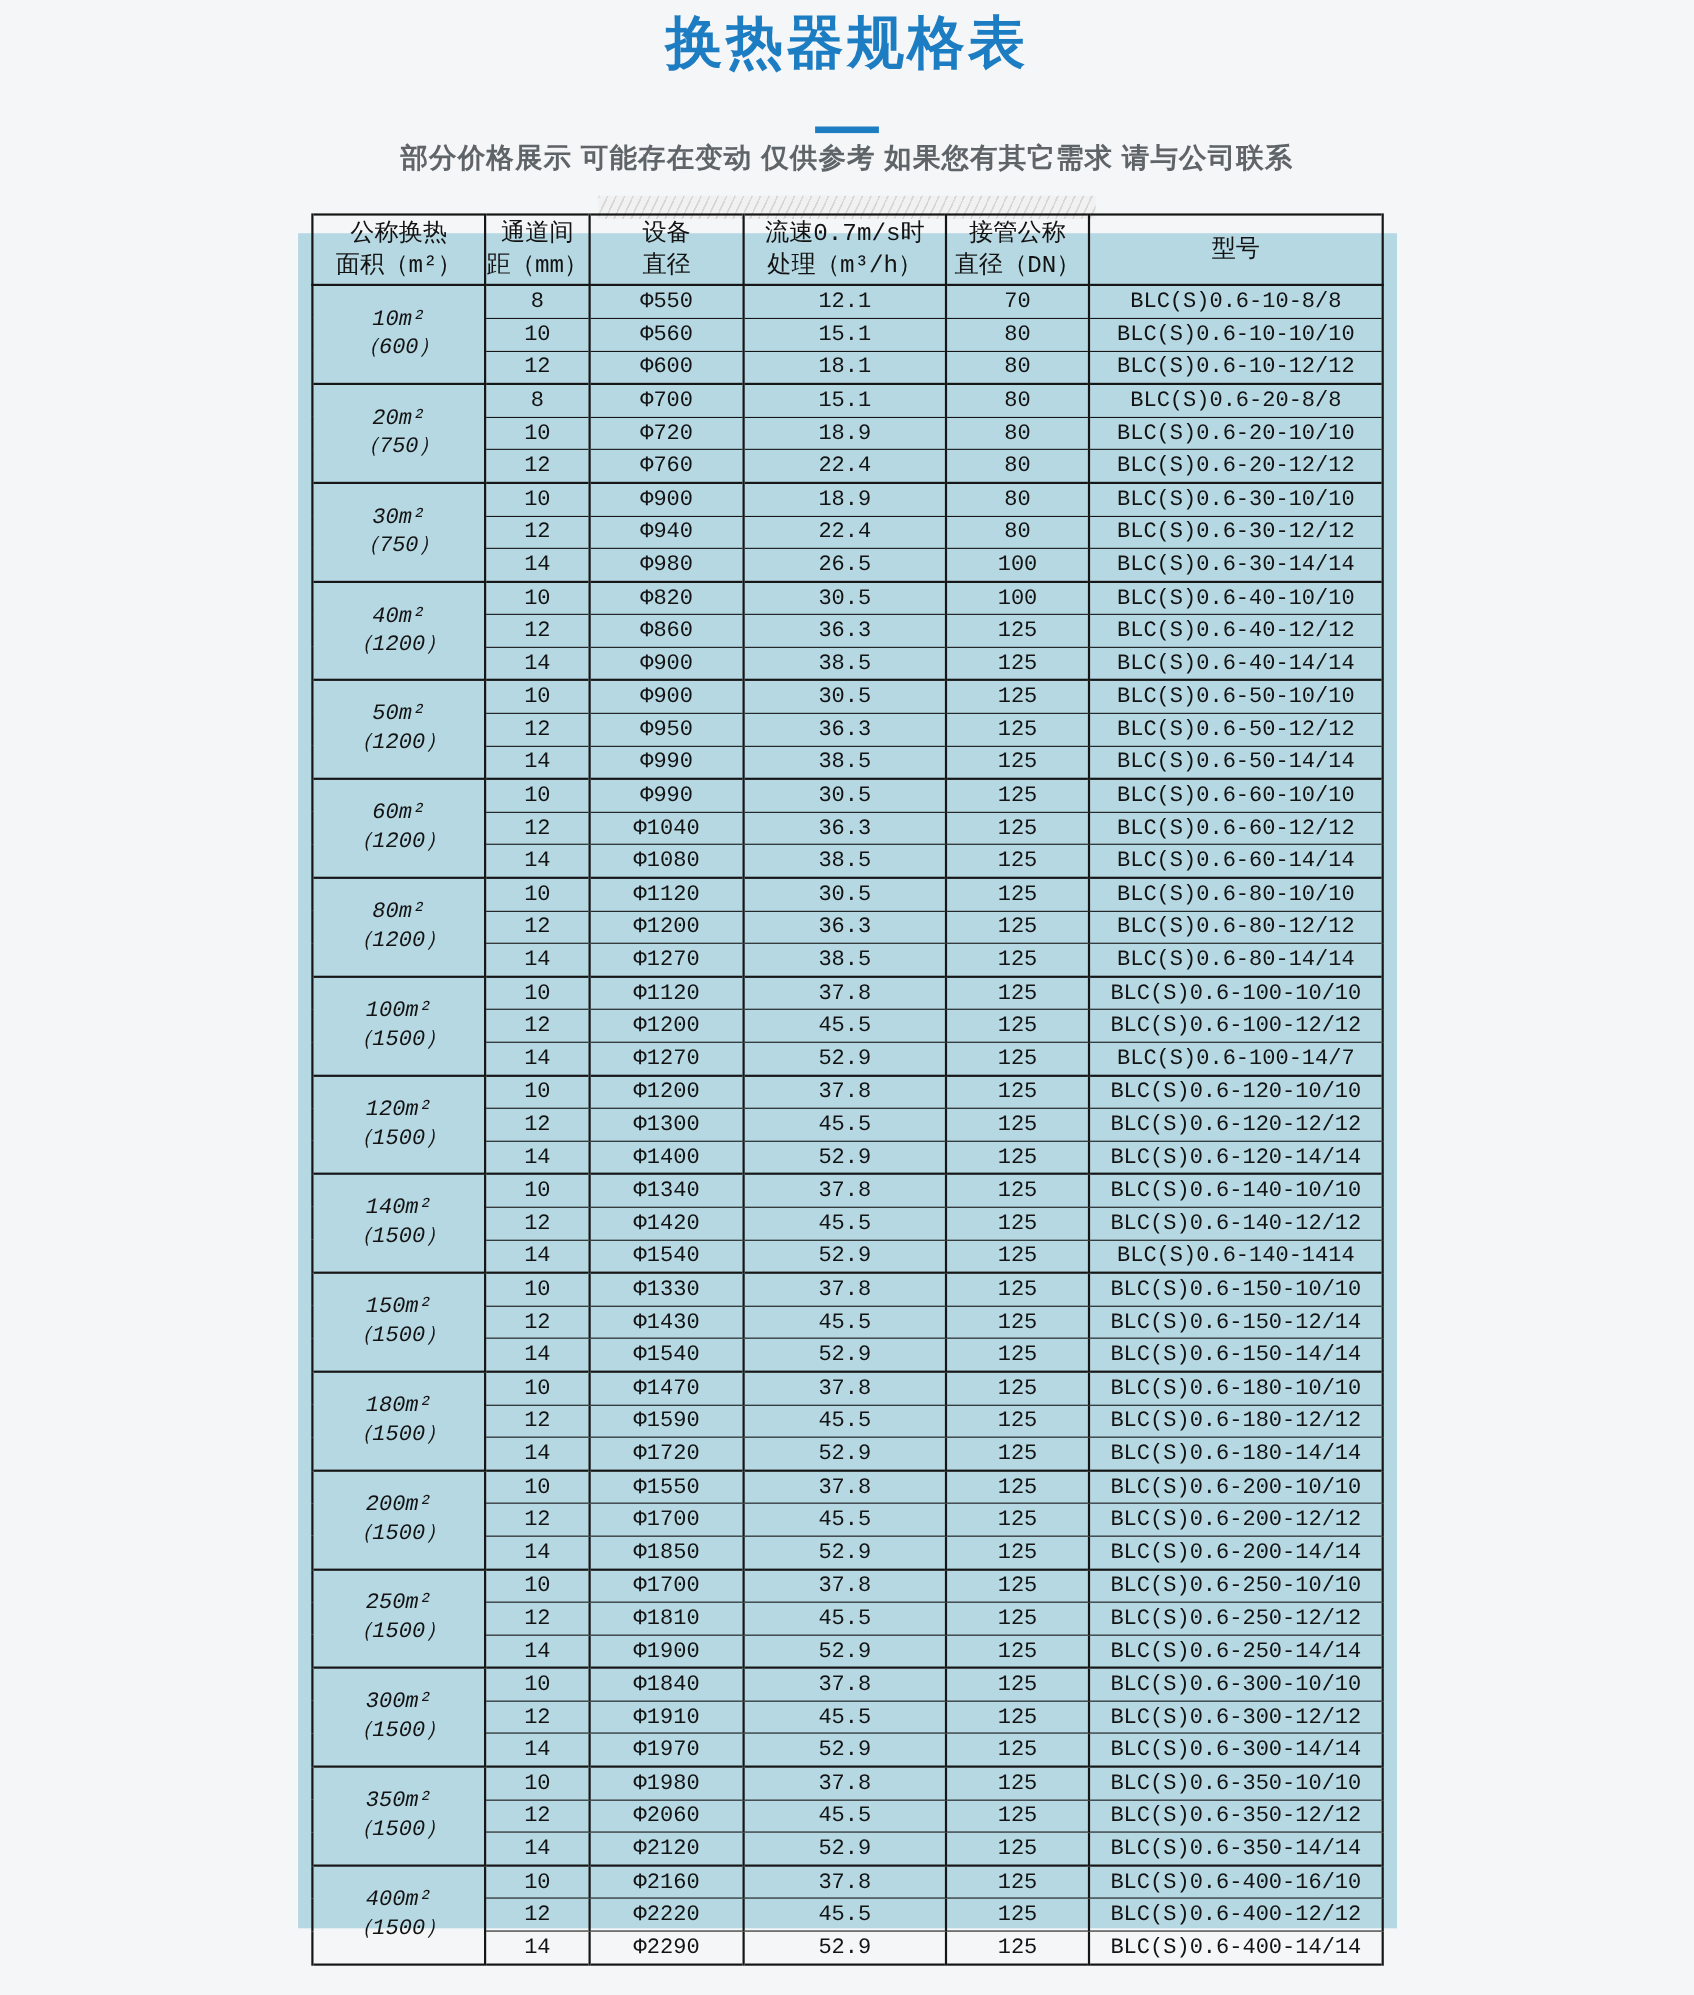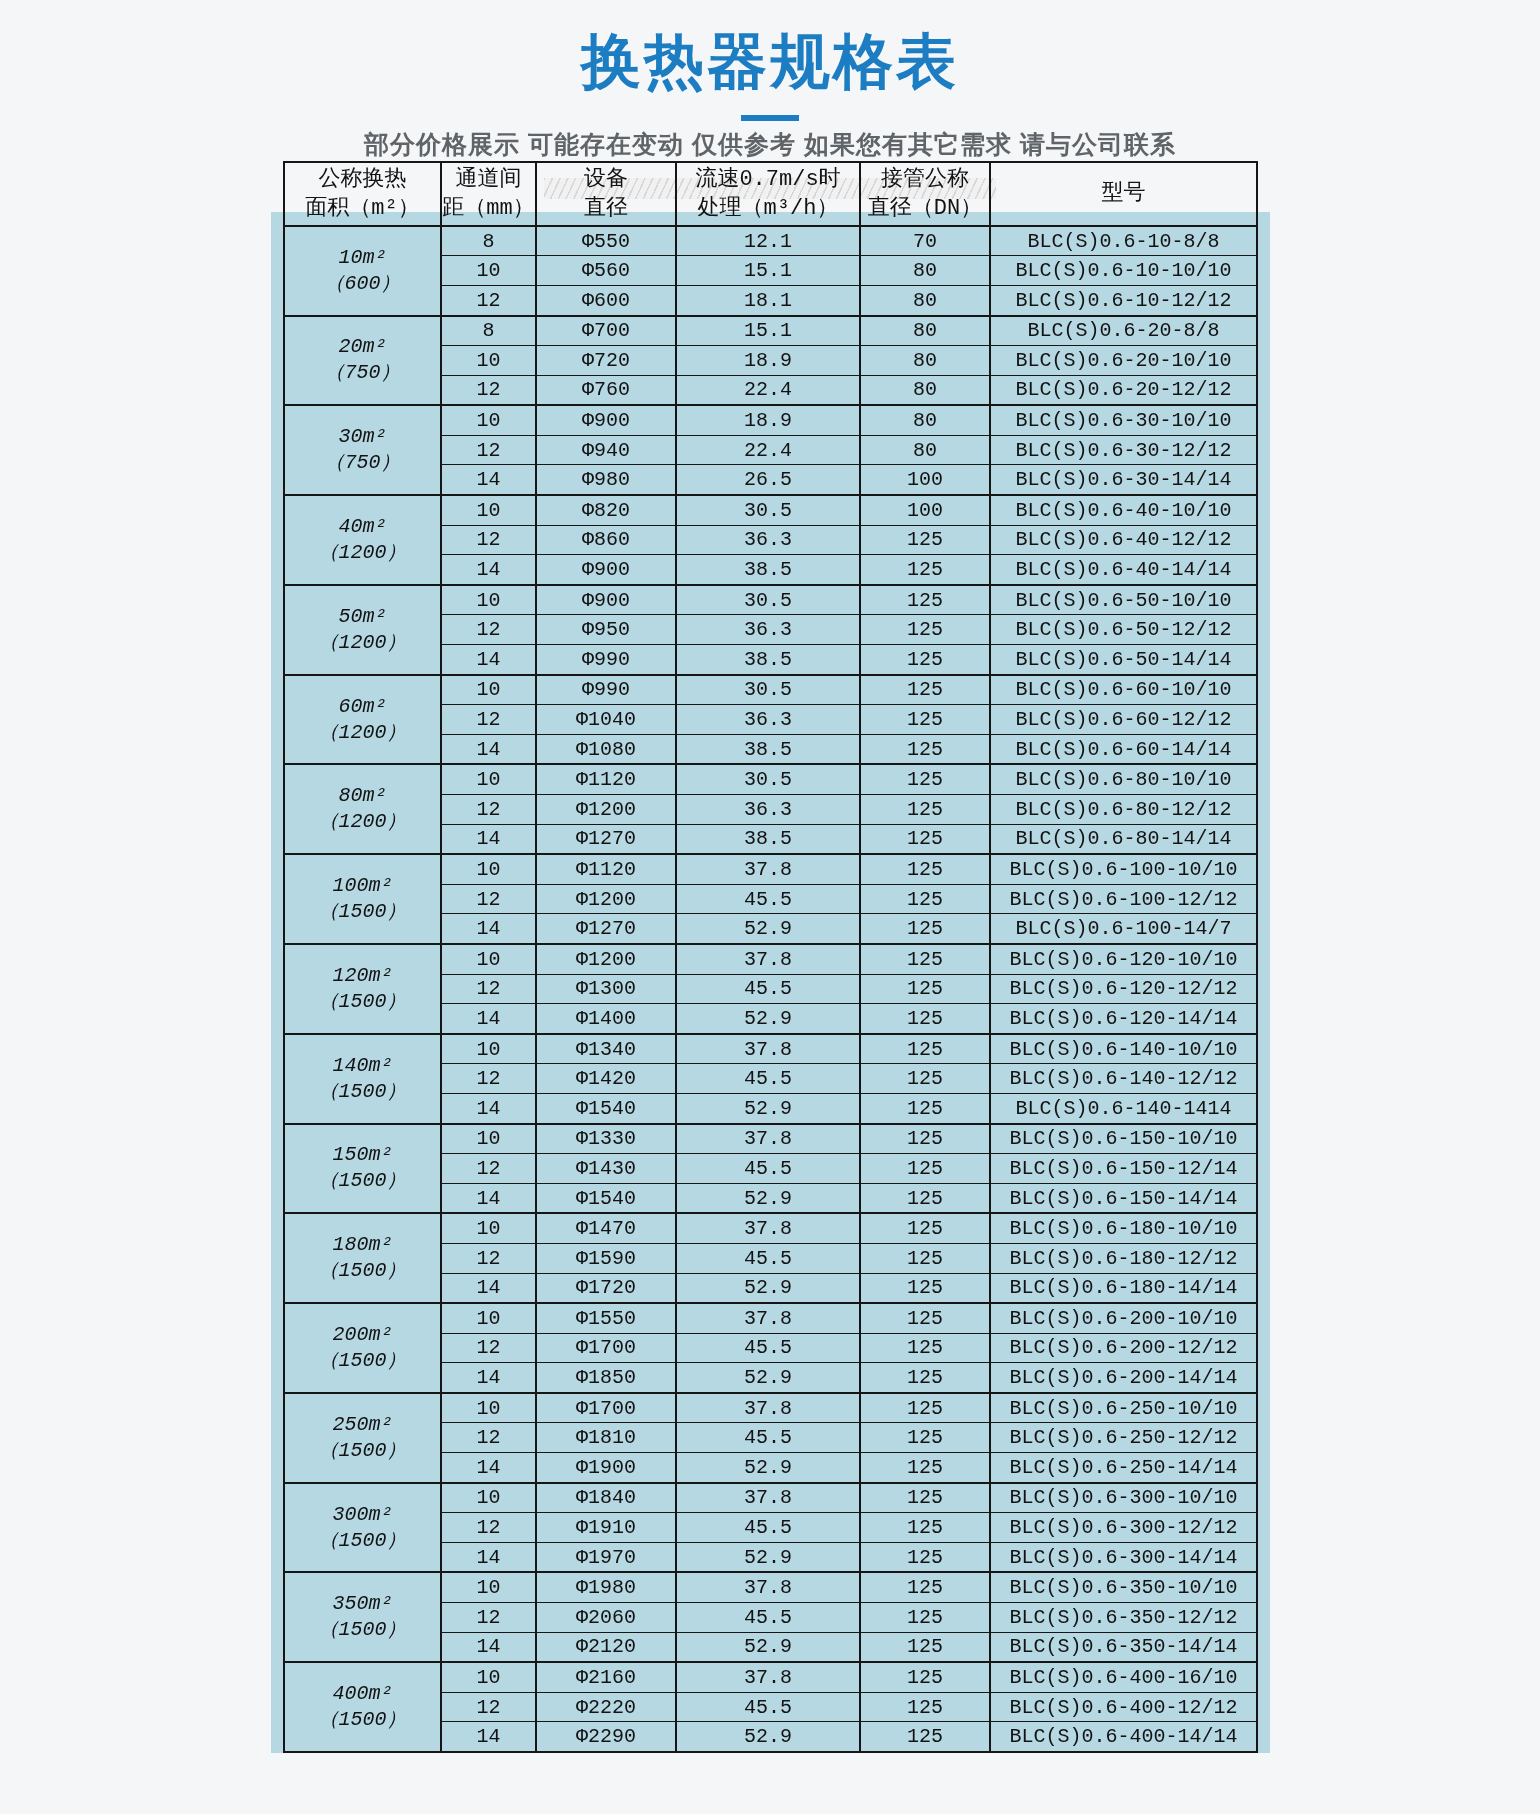--- a/index.html
+++ b/index.html
@@ -7,22 +7,22 @@
     width:1540px; height:1814px; position:relative;
     background:#f5f6f7;
     font-family:"Liberation Sans","DejaVu Sans",sans-serif;
     color:#1a1a1a;
   }
   .page { position:absolute; inset:0; overflow:hidden; }
 
   
   .page-title {
     position:absolute; top:10px; left:0; right:0;
-    text-align:center; margin:17px;
-    font-size:60px; line-height:1.15; font-weight:900; letter-spacing:3px;
+    text-align:center; margin:0;
+    font-size:52px; line-height:1.15; font-weight:900; letter-spacing:3px;
     color:#1d7dc2;
   }
   .title-underline {
     position:absolute; top:115px; left:50%; transform:translateX(-50%);
     width:58px; height:6px; background:#1d7dc2;
   }
   .page-subtitle {
     position:absolute; top:128px; left:0; right:0; margin:0;
     text-align:center; font-size:25px; line-height:1.3; color:#5f6468;
     letter-spacing:1px;
@@ -33,21 +33,21 @@
     width:452px; height:21px;
     background:repeating-linear-gradient(115deg,
       #d7d7d7 0px, #d7d7d7 1.5px, #f1f1f1 1.5px, #f1f1f1 7px);
   }
 
   
   .spec-panel {
     position:absolute; left:271px; top:212px;
     width:999px; height:1541px;
     background:#b6d8e3;
-    display:flex; justify-content:center; align-items:flex-end;
+    display:flex; justify-content:center; align-items:center;
   }
   table.spec-table {
     margin-top:16px;
     border-collapse:collapse; table-layout:fixed;
     width:973px;
     font-family:"Liberation Mono","DejaVu Sans Mono",monospace;
     color:#131313;
   }
   .spec-table th, .spec-table td {
     border:1.5px solid #161616;

